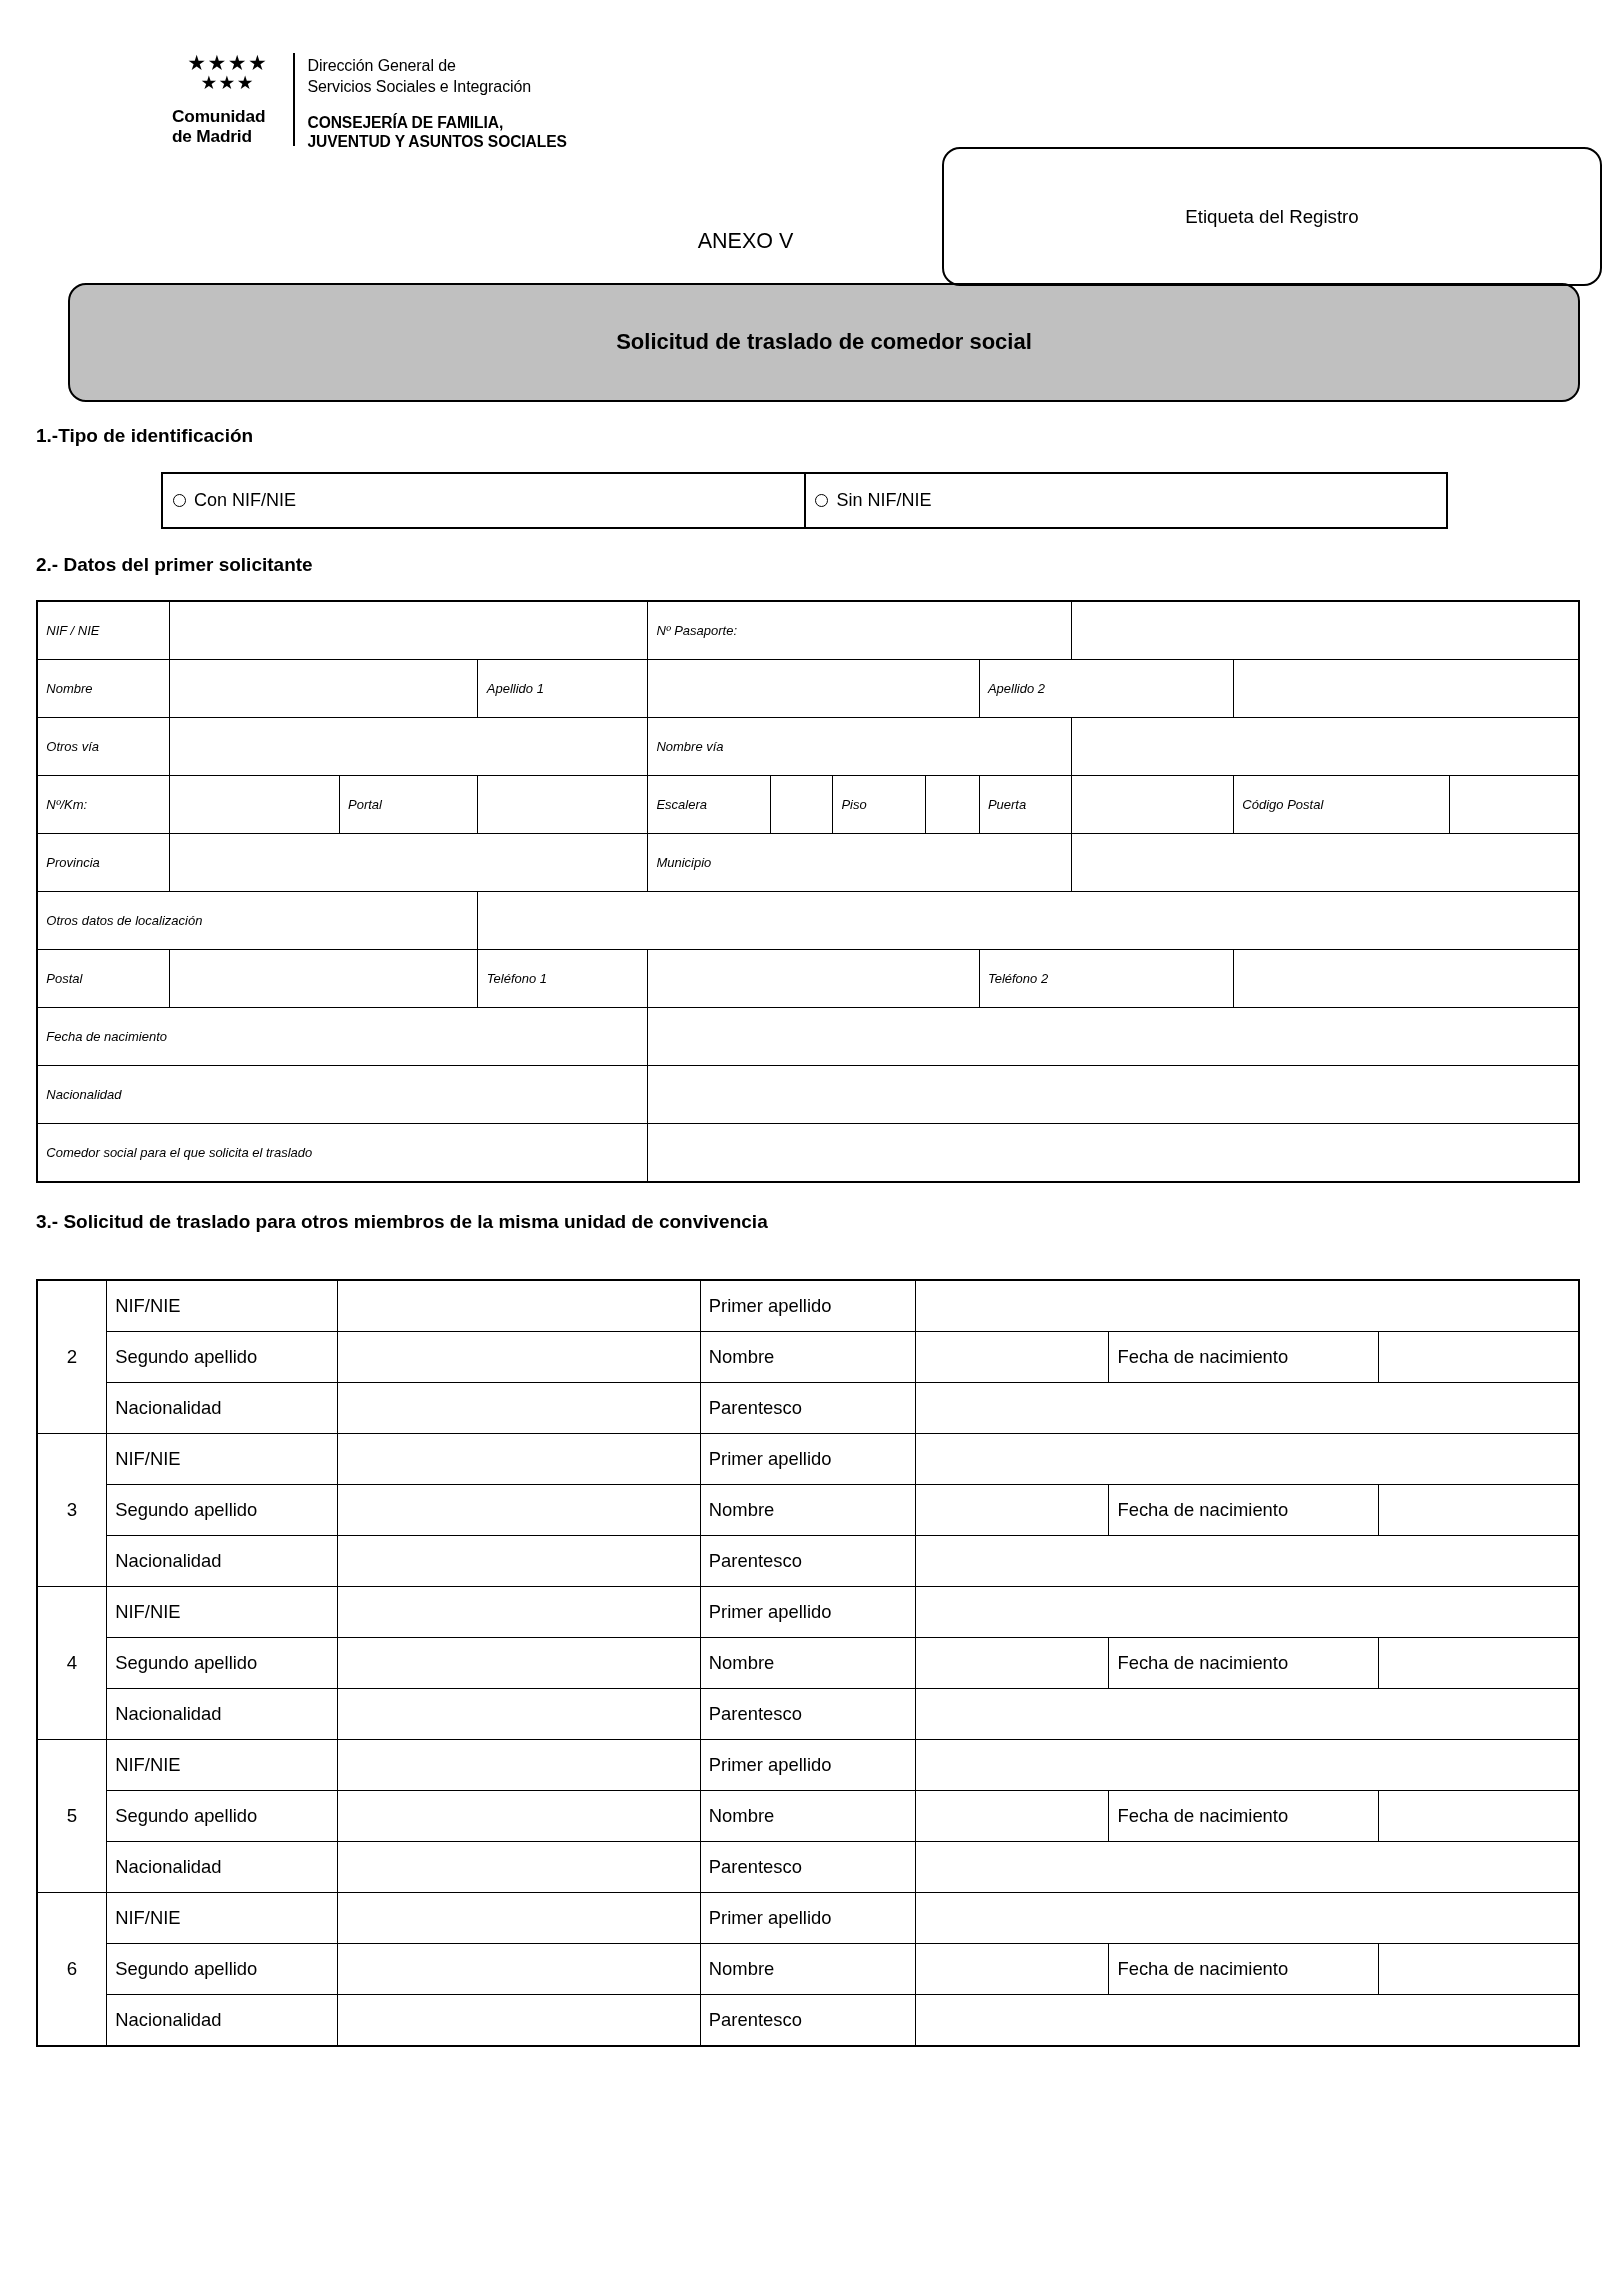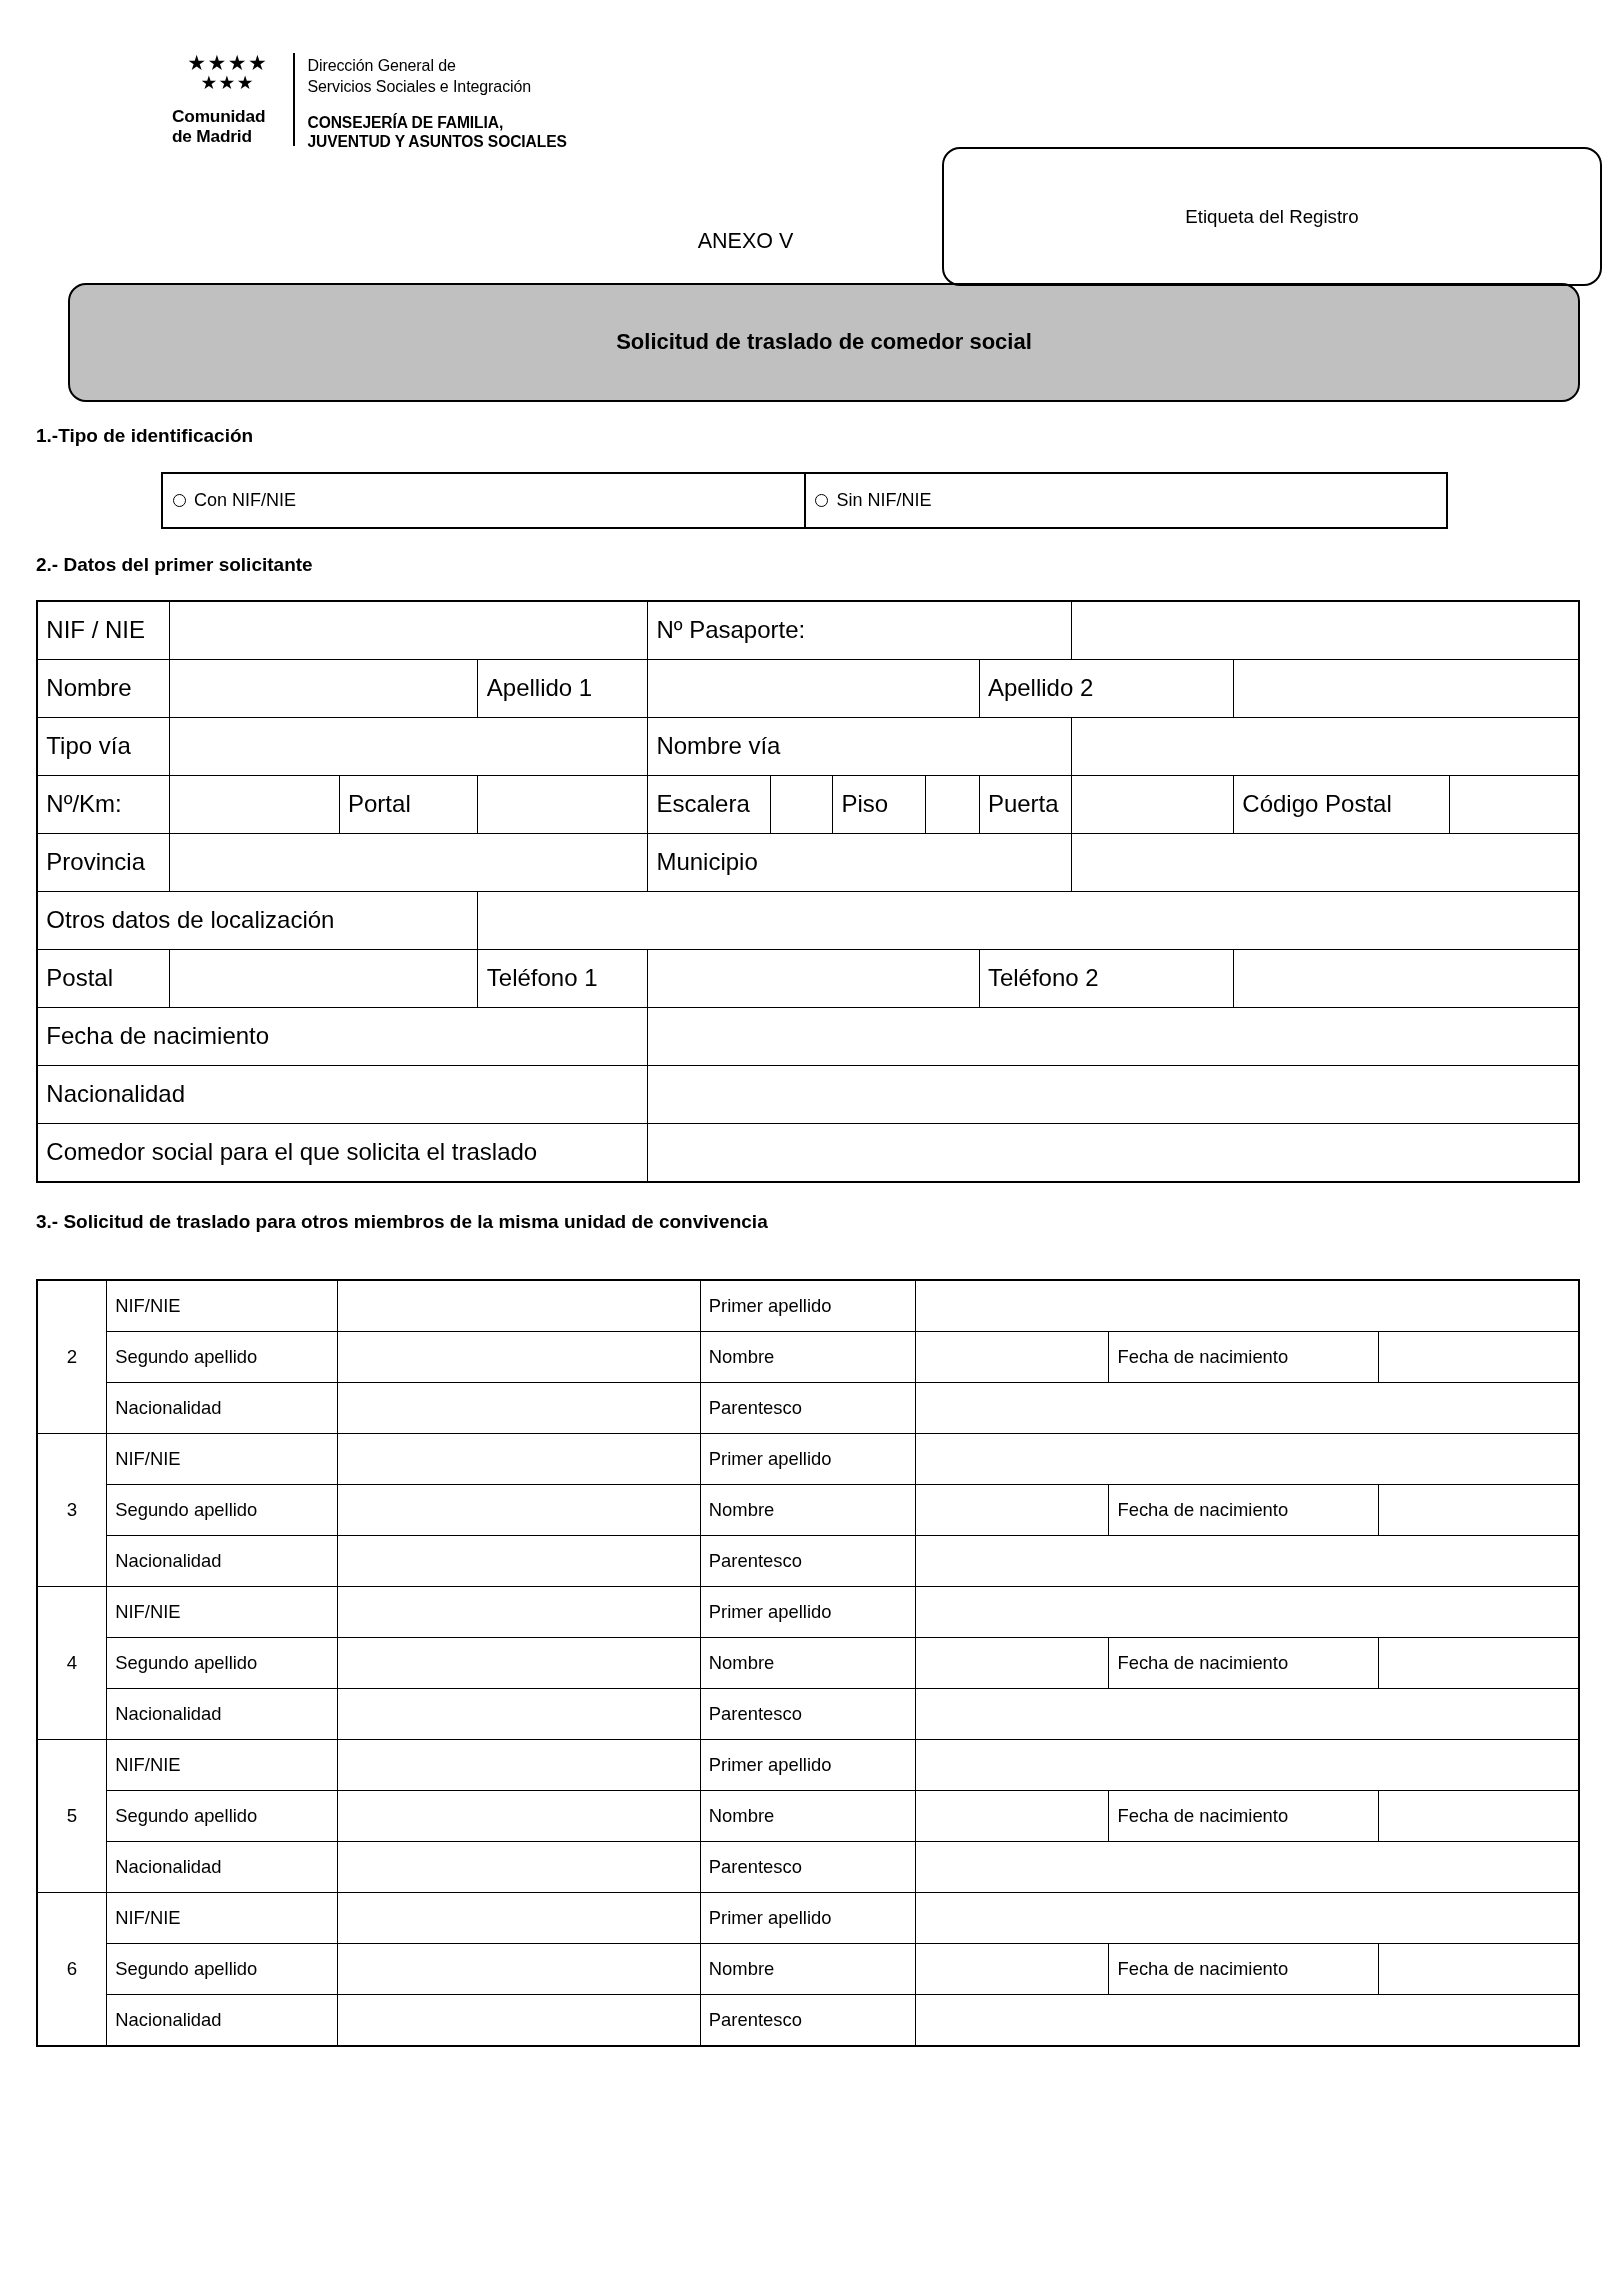--- a/index.html
+++ b/index.html
@@ -147,22 +147,23 @@
     vertical-align: -1.4px;
     box-sizing: border-box;
   }
 
   
   .s2-wrap { margin-top: 23.6px; }
   table.s2tbl {
     border-collapse: collapse;
     table-layout: fixed;
     width: 100%;
-    font-size: 24px;
+    font-size: 13px;
     border: 2.1px solid #000;
+    font-style: italic;
   }
   table.s2tbl td {
     border: 1.4px solid #000;
     height: 57px;
     padding: 0 8.3px;
     vertical-align: middle;
     white-space: nowrap;
   }
 
   
@@ -277,21 +278,21 @@
       <tr>
         <td colspan="1">Nombre</td>
         <td colspan="2" class="blank"></td>
         <td colspan="2">Apellido 1</td>
         <td colspan="4" class="blank"></td>
         <td colspan="3">Apellido 2</td>
         <td colspan="3" class="blank"></td>
       </tr>
 
       <tr>
-        <td colspan="1">Tipo vía</td>
+        <td colspan="1">Otros vía</td>
         <td colspan="4" class="blank"></td>
         <td colspan="5">Nombre vía</td>
         <td colspan="5" class="blank"></td>
       </tr>
 
       <tr>
         <td>Nº/Km:</td>
         <td class="blank"></td>
         <td>Portal</td>
         <td colspan="2" class="blank"></td>

